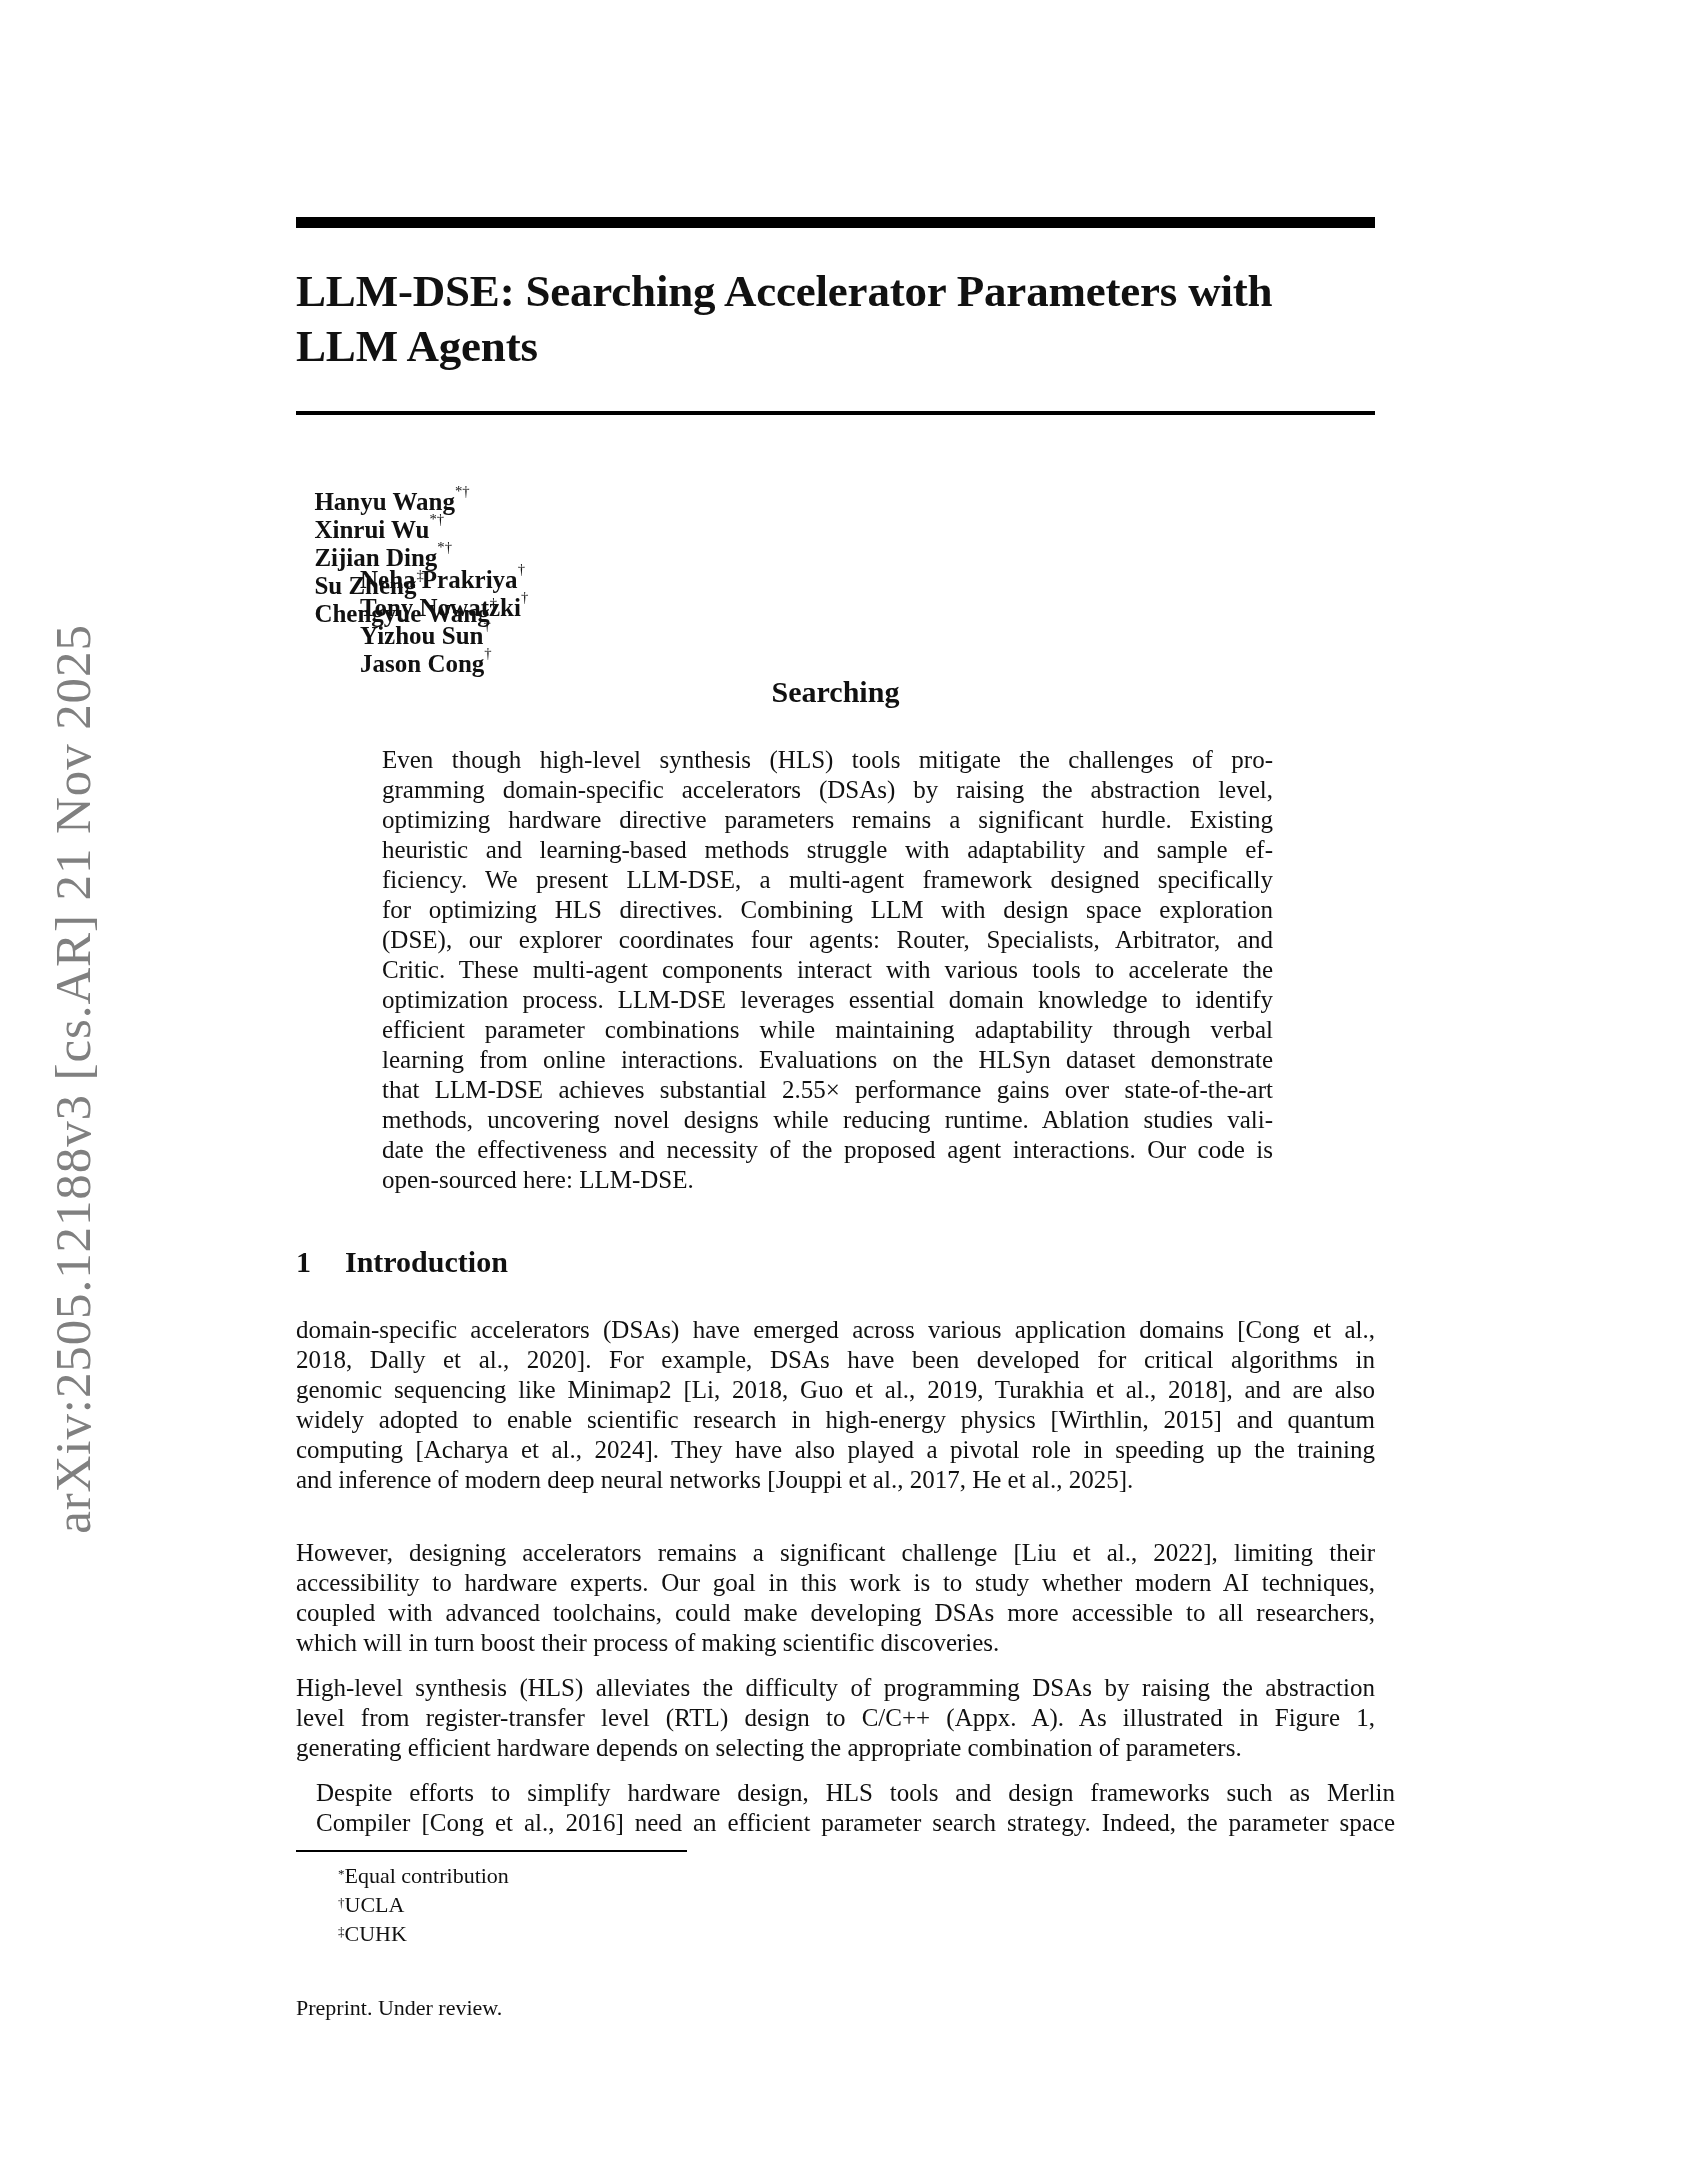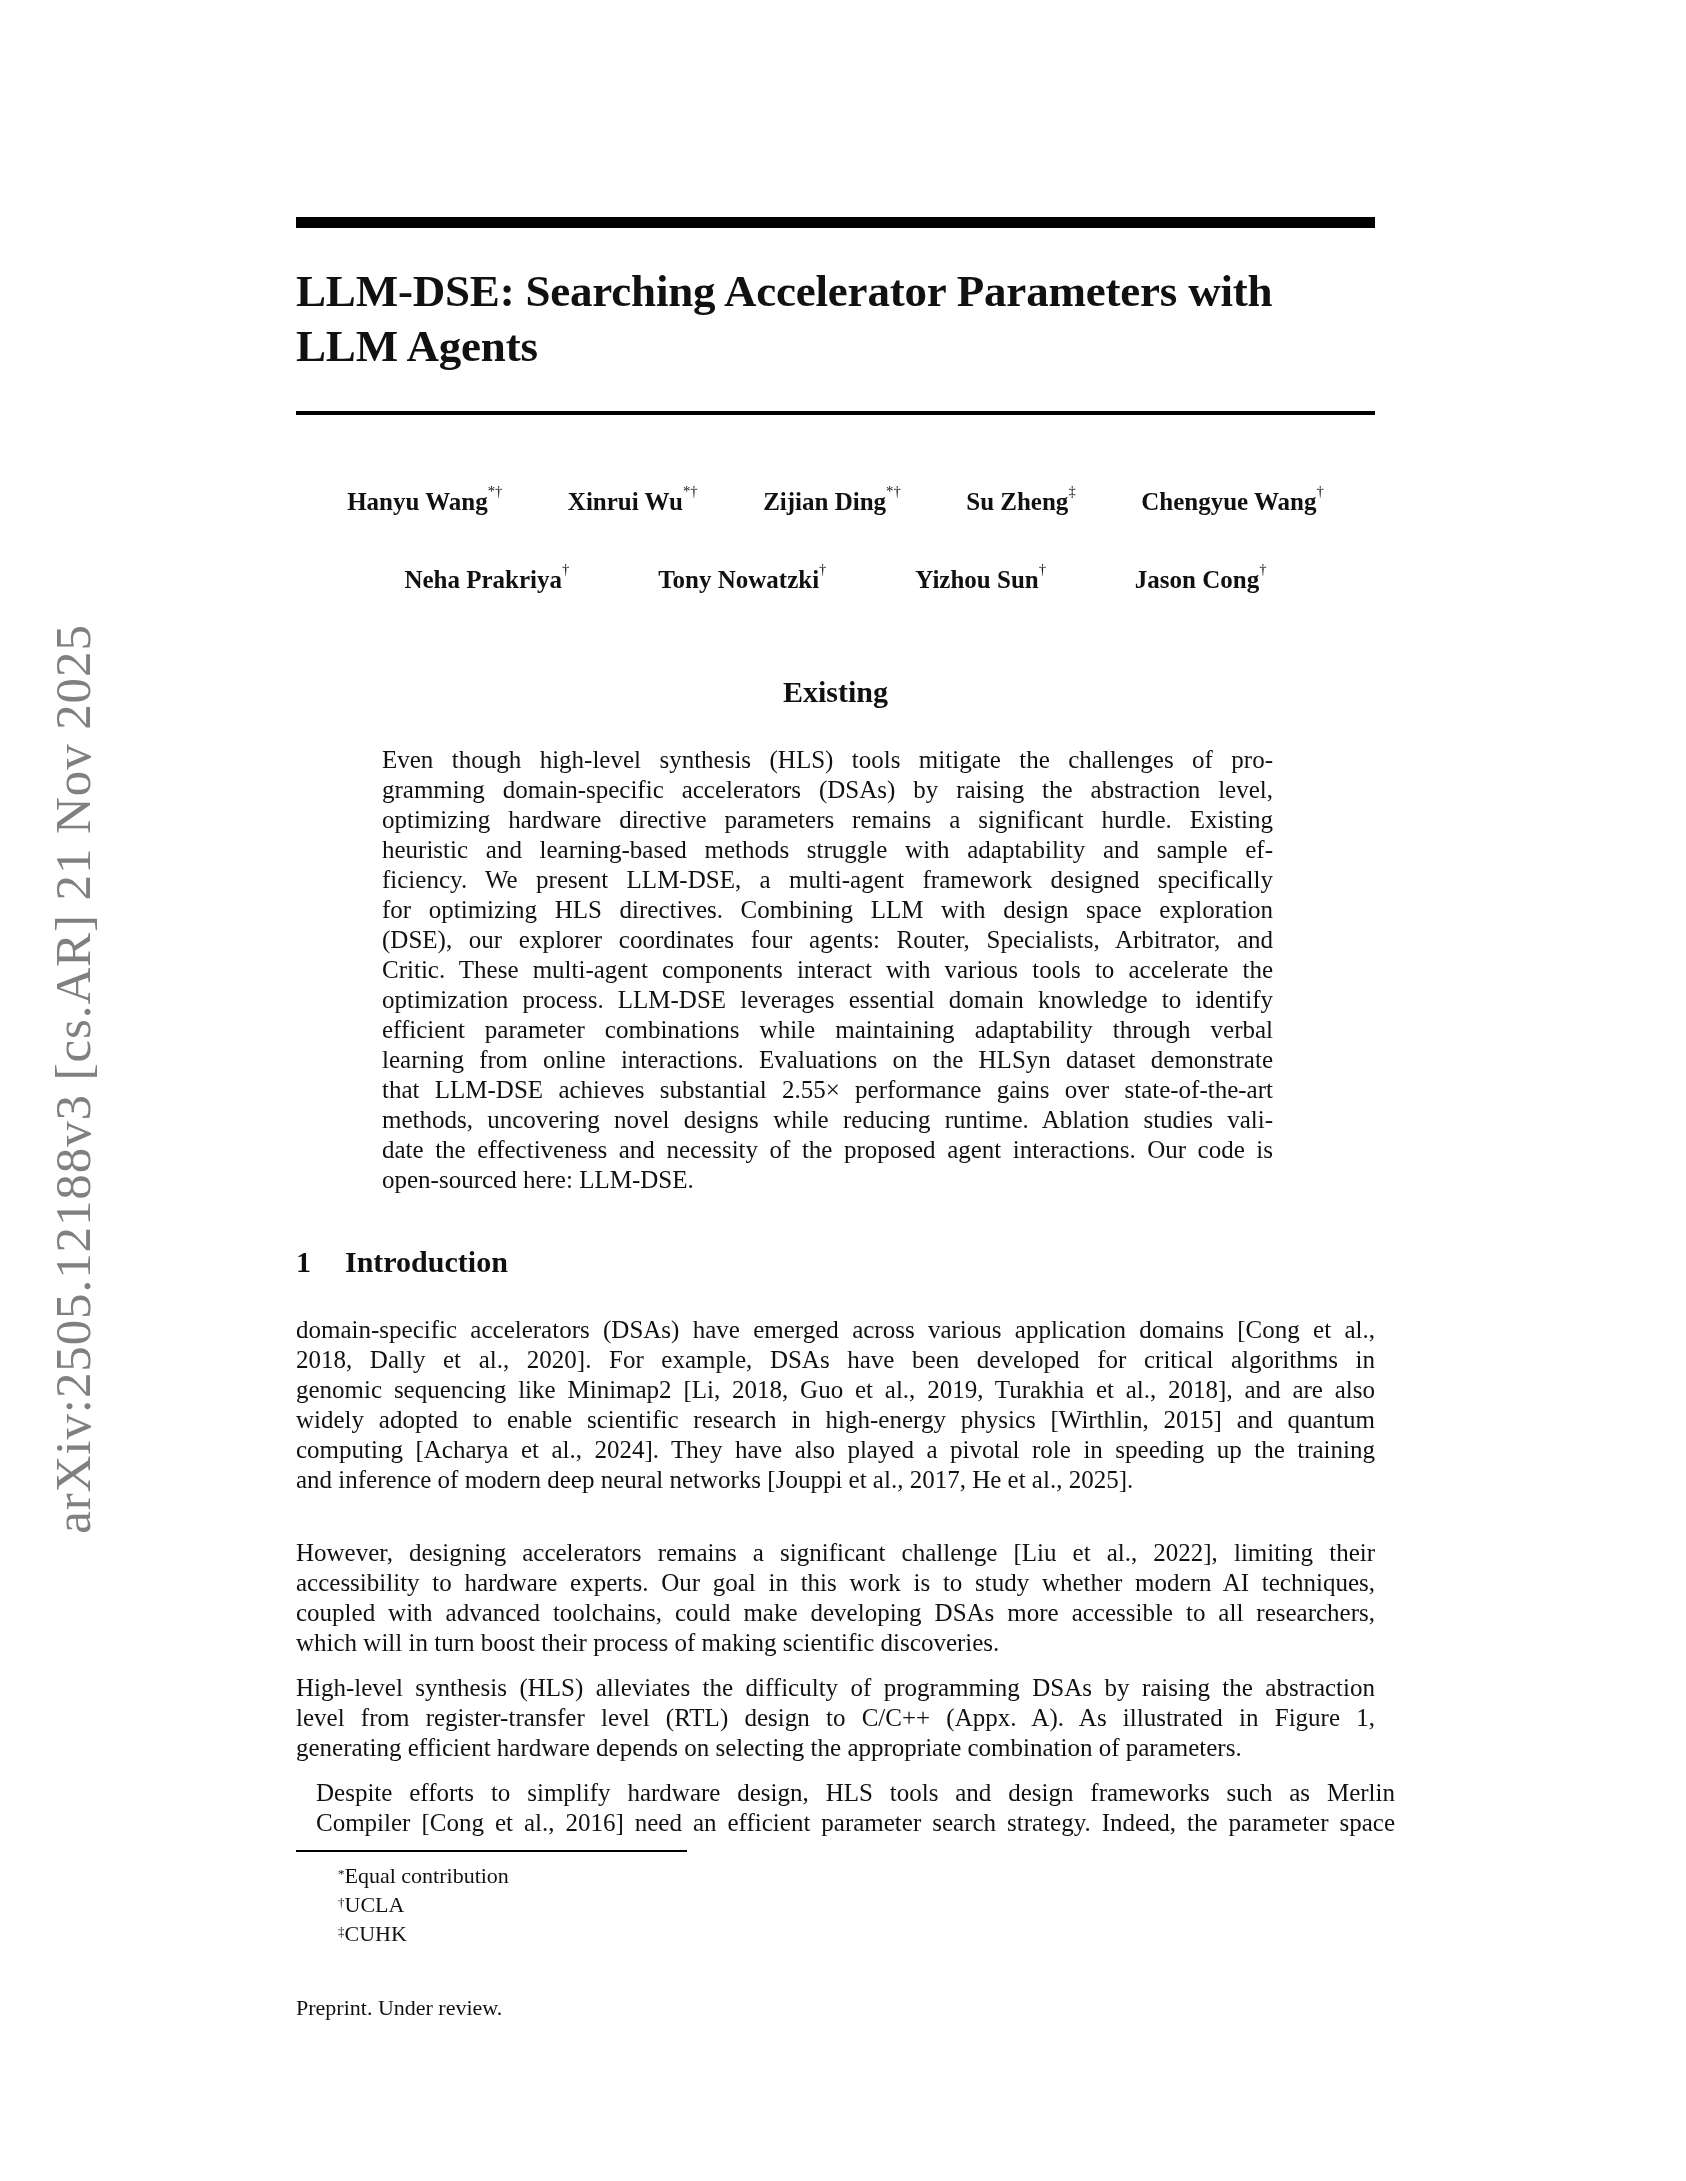--- a/index.html
+++ b/index.html
@@ -9,21 +9,21 @@
   }
   .abs { position: absolute; }
   .rule-thick { left: 296px; top: 217px; width: 1079px; height: 11px; background: #000; }
   .rule-thin { left: 296px; top: 411px; width: 1079px; height: 3.7px; background: #000; }
   .title {
     left: 296px; top: 264px; width: 1079px; text-align: left;
     font-weight: bold; font-size: 45px; line-height: 55px; letter-spacing: -0.2px;
   }
   .authors-row {
     left: 296px; width: 1079px; display: flex; justify-content: space-around;
-    font-weight: bold; font-size: 25px;
+    font-weight: bold; font-size: 25px; flex-direction: column;
   }
   .authors-row.r1 { top: 488px; padding: 0 18.4px; box-sizing: border-box; }
   .authors-row.r2 { top: 566px; padding: 0 64px; box-sizing: border-box; }
   .author sup { font-size: 14.7px; font-weight: normal; vertical-align: top; position: relative; top: -5.5px; }
   .abstract-heading {
     left: 296px; top: 675px; width: 1079px; text-align: center;
     font-weight: bold; font-size: 30px;
   }
   .abstract-body {
     left: 382px; top: 745px; width: 891px;
@@ -75,21 +75,21 @@
   <span class="author"><span>Su Zheng</span><sup>‡</sup></span>
   <span class="author"><span>Chengyue Wang</span><sup>†</sup></span>
 </div>
 <div class="abs authors-row r2">
   <span class="author"><span>Neha Prakriya</span><sup>†</sup></span>
   <span class="author"><span>Tony Nowatzki</span><sup>†</sup></span>
   <span class="author"><span>Yizhou Sun</span><sup>†</sup></span>
   <span class="author"><span>Jason Cong</span><sup>†</sup></span>
 </div>
 
-<div class="abs abstract-heading">Existing</div>
+<div class="abs abstract-heading">Searching</div>
 <div class="abs abstract-body">
   <span class="line">Even though high-level synthesis (HLS) tools mitigate the challenges of pro-</span>
   <span class="line">gramming domain-specific accelerators (DSAs) by raising the abstraction level,</span>
   <span class="line">optimizing hardware directive parameters remains a significant hurdle. Existing</span>
   <span class="line">heuristic and learning-based methods struggle with adaptability and sample ef-</span>
   <span class="line">ficiency. We present LLM-DSE, a multi-agent framework designed specifically</span>
   <span class="line">for optimizing HLS directives. Combining LLM with design space exploration</span>
   <span class="line">(DSE), our explorer coordinates four agents: Router, Specialists, Arbitrator, and</span>
   <span class="line">Critic. These multi-agent components interact with various tools to accelerate the</span>
   <span class="line">optimization process. LLM-DSE leverages essential domain knowledge to identify</span>

